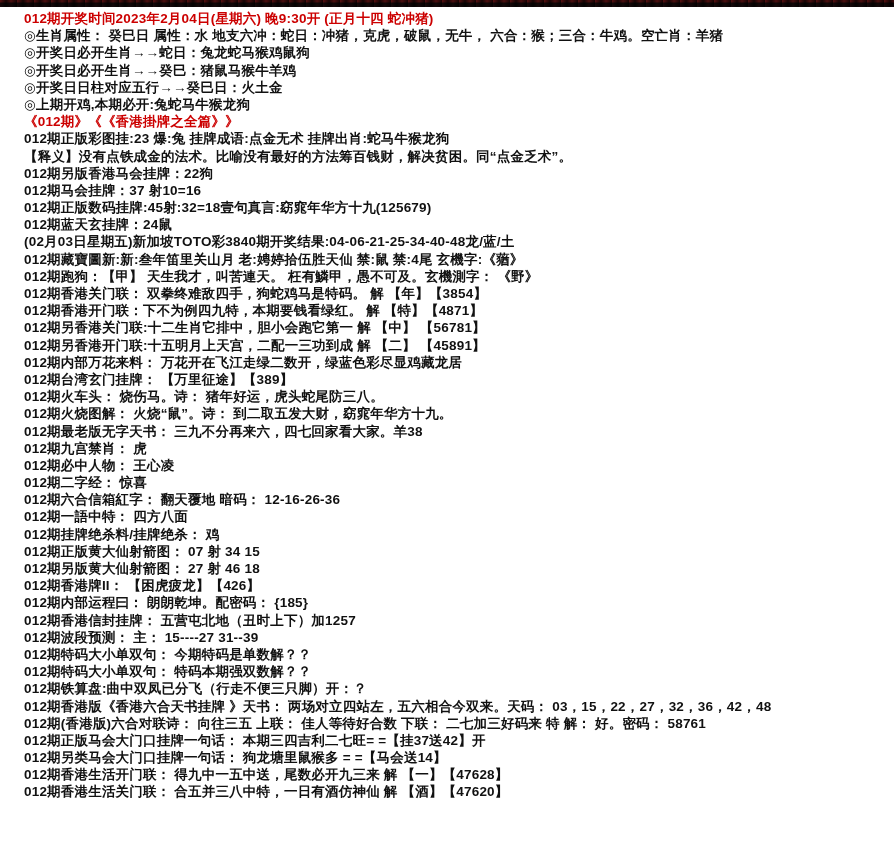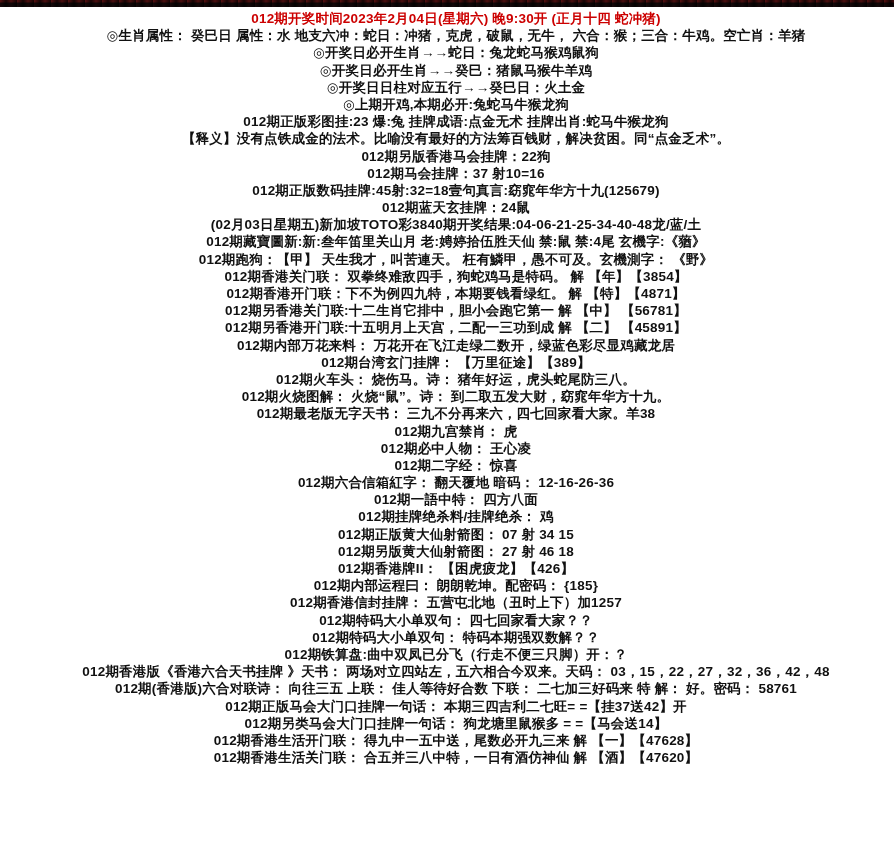--- a/index.html
+++ b/index.html
@@ -18,21 +18,20 @@
     height: 7px;
     background:
       repeating-linear-gradient(90deg,
         rgba(120,40,40,0.55) 0px, rgba(20,8,10,0.9) 6px,
         rgba(90,30,30,0.6) 11px, rgba(30,12,14,0.95) 17px),
       linear-gradient(180deg, #7a1f1f 0px, #7a1f1f 2px, #1c0f10 3px, #241316 7px);
     background-blend-mode: multiply;
   }
   .content {
     padding: 3px 6px 0 24px;
-    text-align: center;
   }
   .line {
     white-space: nowrap;
     font-size: 13.5px;
     line-height: 17.2px;
     height: 17.2px;
     font-weight: bold;
     color: #111111;
     letter-spacing: 0.2px;
     overflow: hidden;
@@ -47,20 +46,21 @@
 <div class="top-strip"></div>
 
 <main class="content">
   <div id="lines">
       <div class="line red">012期开奖时间2023年2月04日(星期六) 晚9:30开 (正月十四 蛇冲猪)</div>
       <div class="line">◎生肖属性： 癸巳日 属性：水 地支六冲：蛇日：冲猪，克虎，破鼠，无牛， 六合：猴；三合：牛鸡。空亡肖：羊猪</div>
       <div class="line">◎开奖日必开生肖→→蛇日：兔龙蛇马猴鸡鼠狗</div>
       <div class="line">◎开奖日必开生肖→→癸巳：猪鼠马猴牛羊鸡</div>
       <div class="line">◎开奖日日柱对应五行→→癸巳日：火土金</div>
       <div class="line">◎上期开鸡,本期必开:兔蛇马牛猴龙狗</div>
+      <div class="line red">《012期》《《香港掛牌之全篇》》</div>
       <div class="line">012期正版彩图挂:23 爆:兔 挂牌成语:点金无术 挂牌出肖:蛇马牛猴龙狗</div>
       <div class="line">【释义】没有点铁成金的法术。比喻没有最好的方法筹百钱财，解决贫困。同“点金乏术”。</div>
       <div class="line">012期另版香港马会挂牌：22狗</div>
       <div class="line">012期马会挂牌：37 射10=16</div>
       <div class="line">012期正版数码挂牌:45射:32=18壹句真言:窈窕年华方十九(125679)</div>
       <div class="line">012期蓝天玄挂牌：24鼠</div>
       <div class="line">(02月03日星期五)新加坡TOTO彩3840期开奖结果:04-06-21-25-34-40-48龙/蓝/土</div>
       <div class="line">012期藏寶圖新:新:叁年笛里关山月 老:娉婷拾伍胜天仙 禁:鼠 禁:4尾 玄機字:《蕕》</div>
       <div class="line">012期跑狗：【甲】 天生我才，叫苦連天。 枉有鱗甲，愚不可及。玄機測字： 《野》</div>
       <div class="line">012期香港关门联： 双拳终难敌四手，狗蛇鸡马是特码。 解 【年】【3854】</div>
@@ -76,21 +76,22 @@
       <div class="line">012期必中人物： 王心凌</div>
       <div class="line">012期二字经： 惊喜</div>
       <div class="line">012期六合信箱紅字： 翻天覆地 暗码： 12-16-26-36</div>
       <div class="line">012期一語中特： 四方八面</div>
       <div class="line">012期挂牌绝杀料/挂牌绝杀： 鸡</div>
       <div class="line">012期正版黄大仙射箭图： 07 射 34 15</div>
       <div class="line">012期另版黄大仙射箭图： 27 射 46 18</div>
       <div class="line">012期香港牌II： 【困虎疲龙】【426】</div>
       <div class="line">012期内部运程曰： 朗朗乾坤。配密码： {185}</div>
       <div class="line">012期香港信封挂牌： 五营屯北地（丑时上下）加1257</div>
-      <div class="line">012期特码大小单双句： 四七回家看大家？？</div>
+      <div class="line">012期波段预测： 主： 15----27 31--39</div>
+      <div class="line">012期特码大小单双句： 今期特码是单数解？？</div>
       <div class="line">012期特码大小单双句： 特码本期强双数解？？</div>
       <div class="line">012期铁算盘:曲中双凤已分飞（行走不便三只脚）开：？</div>
       <div class="line">012期香港版《香港六合天书挂牌 》天书： 两场对立四站左，五六相合今双来。天码： 03，15，22，27，32，36，42，48</div>
       <div class="line">012期(香港版)六合对联诗： 向往三五 上联： 佳人等待好合数 下联： 二七加三好码来 特 解： 好。密码： 58761</div>
       <div class="line">012期正版马会大门口挂牌一句话： 本期三四吉利二七旺= =【挂37送42】开</div>
       <div class="line">012期另类马会大门口挂牌一句话： 狗龙塘里鼠猴多 = =【马会送14】</div>
       <div class="line">012期香港生活开门联： 得九中一五中送，尾数必开九三来 解 【一】【47628】</div>
       <div class="line">012期香港生活关门联： 合五并三八中特，一日有酒仿神仙 解 【酒】【47620】</div>
     </div>
 </main>

